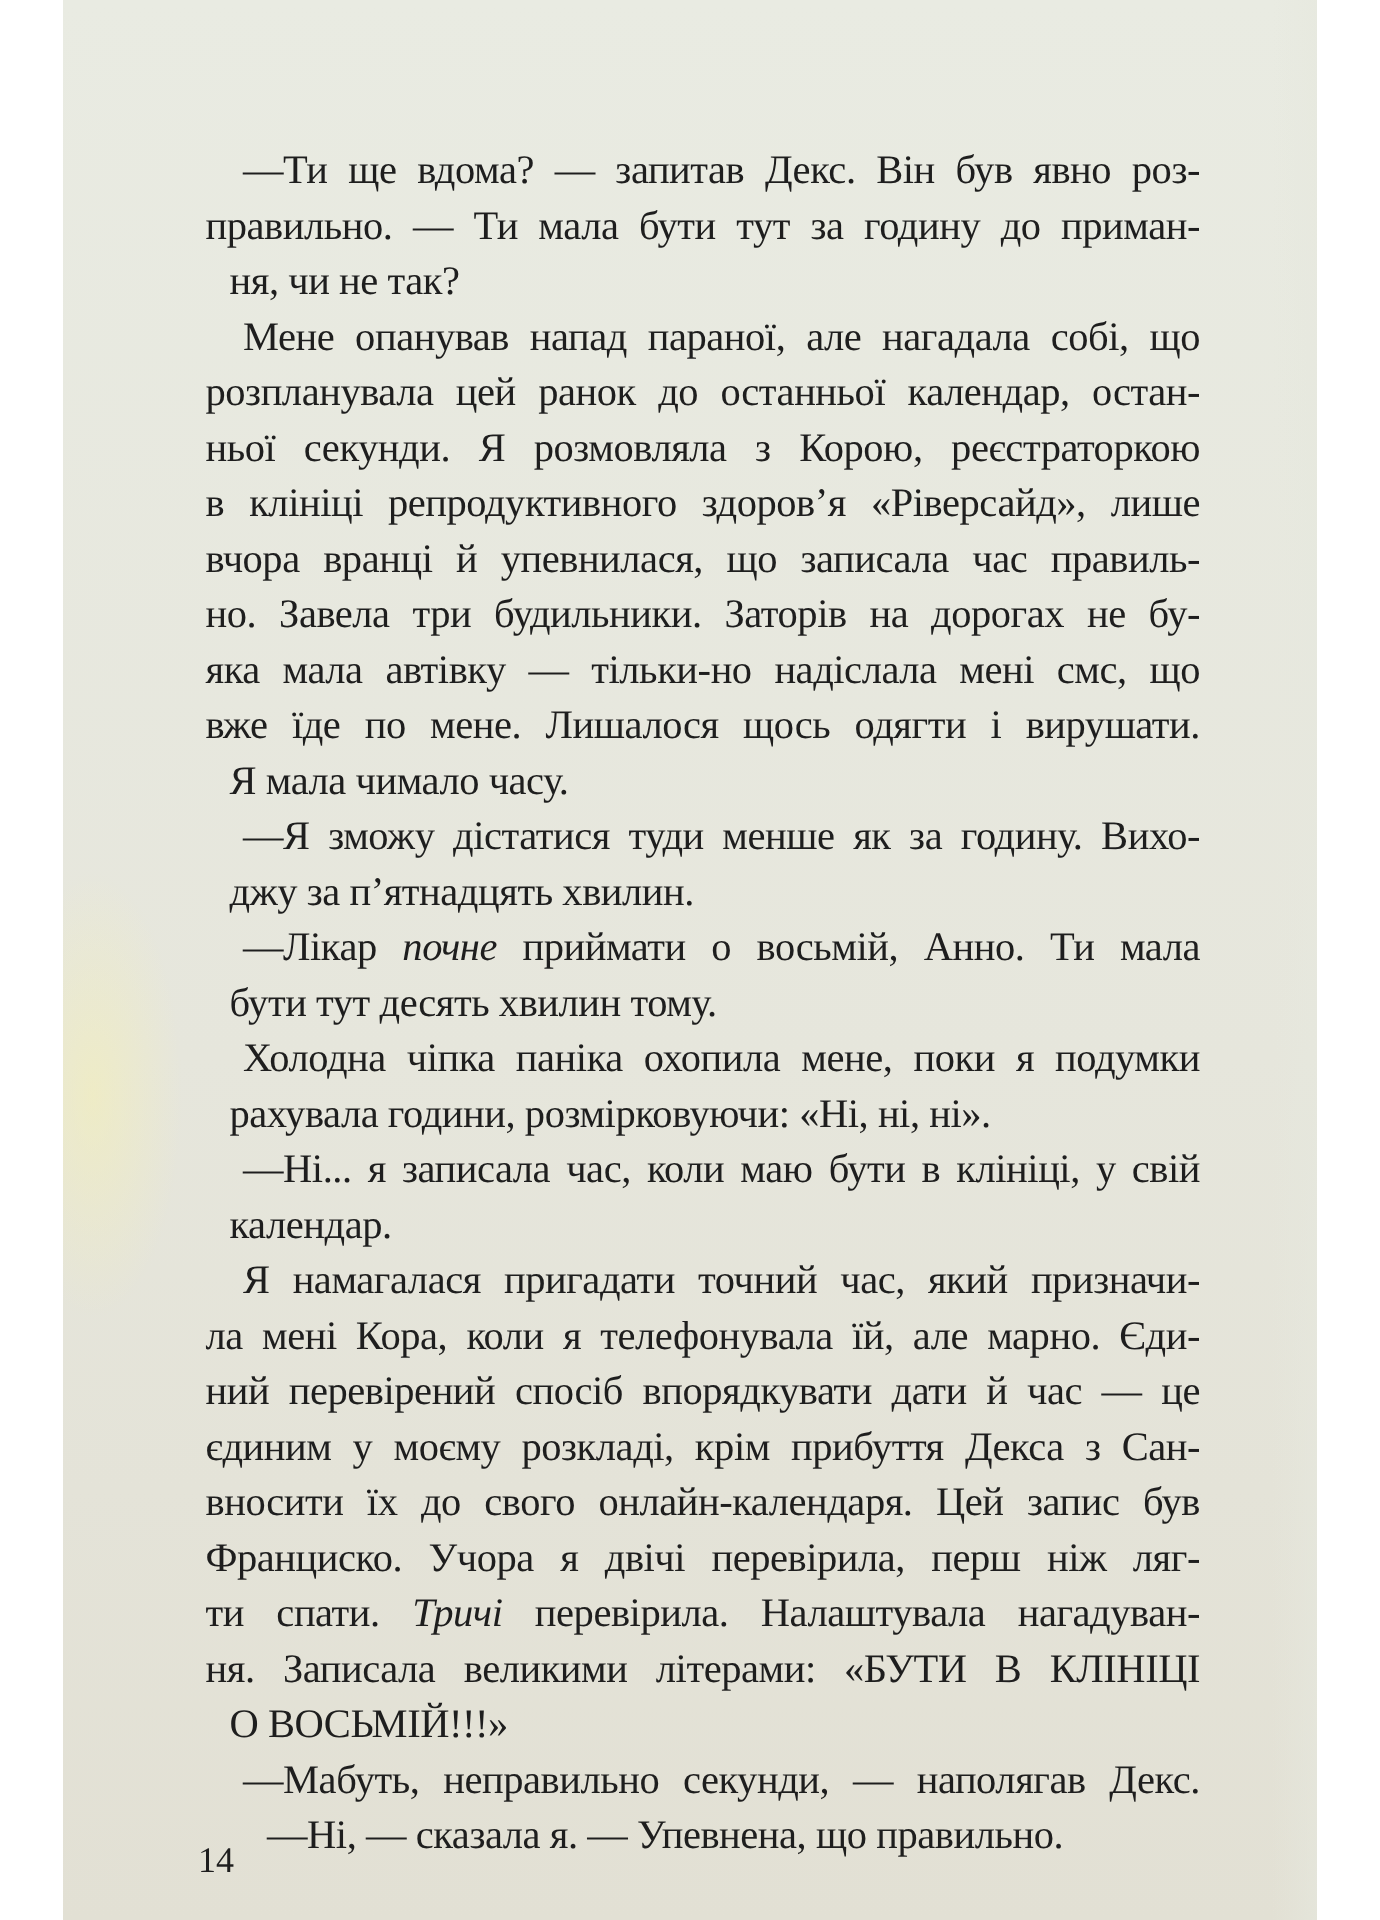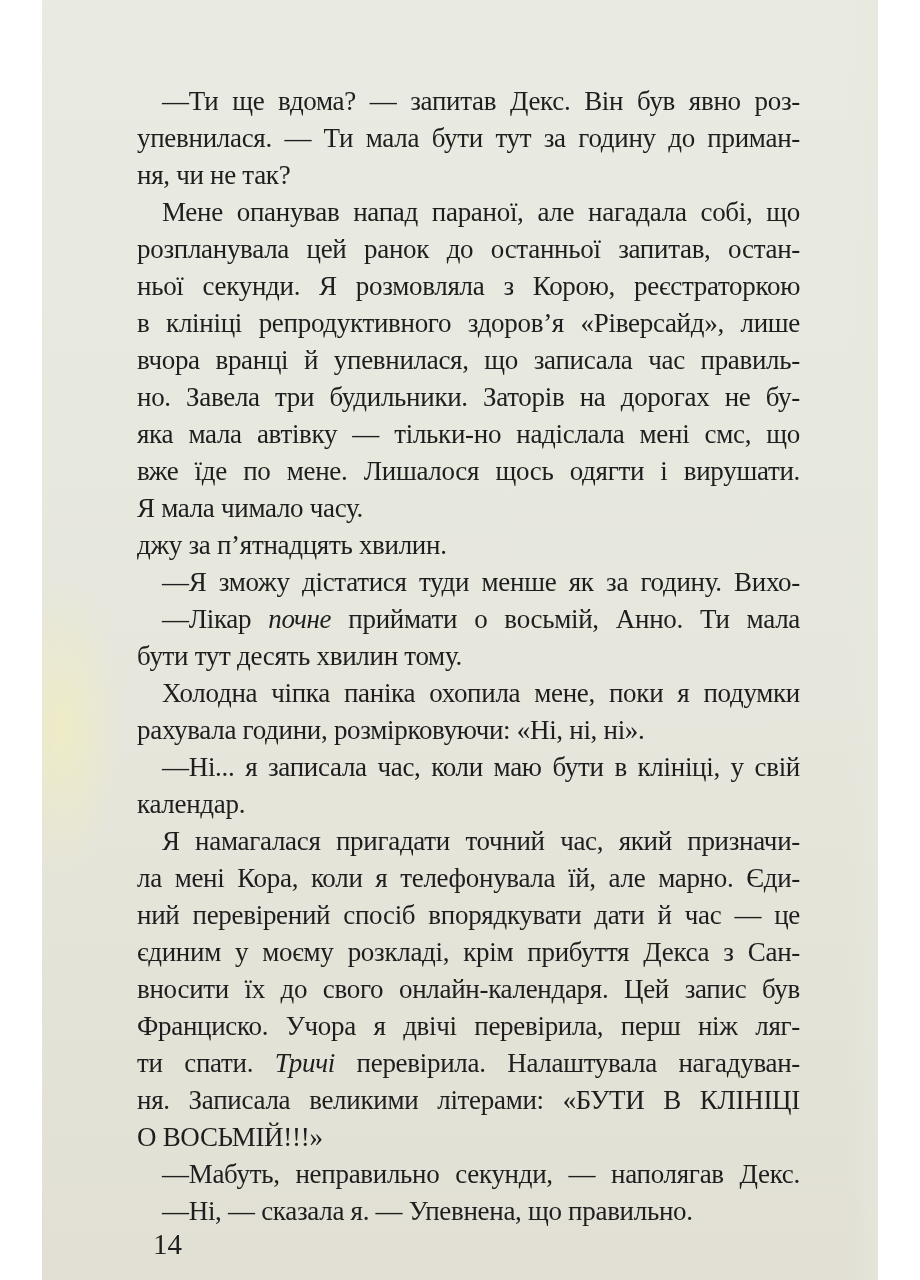--- a/index.html
+++ b/index.html
@@ -38,71 +38,72 @@
       right: 0;
       top: 0;
       width: 30px;
       height: 100%;
       background: linear-gradient(90deg, rgba(0,0,0,0) 0%, rgba(230,232,222,0.6) 100%);
       pointer-events: none;
     }
     .text-block {
       position: absolute;
       left: 95px;
-      top: 83px;
+      top: 95px;
       width: 663px;
       font-family: "Liberation Serif", "DejaVu Serif", serif;
       font-size: 27px;
       line-height: 37px;
       color: #1e1e1e;
       text-align: justify;
       letter-spacing: -0.3px;
     }
     .line {
       display: block;
       height: 37px;
       white-space: nowrap;
       text-align-last: justify;
       text-align: justify;
     }
     .line.last {
       text-align-last: left;
+      margin-left: 16px;
     }
     .line.indent {
       padding-left: 25px;
     }
     .page-number {
       position: absolute;
-      left: 111px;
+      left: 90px;
       top: 1228px;
       font-family: "Liberation Serif", "DejaVu Serif", serif;
-      font-size: 29px;
+      font-size: 24px;
       color: #1e1e1e;
     }
     em { font-style: italic; }
   </style>
 </head>
 <body>
 
 <div class="page">
   <div class="text-block">
     <span class="line indent">—Ти ще вдома? — запитав Декс. Він був явно роз-</span>
-    <span class="line">упевнилася. — Ти мала бути тут за годину до приман-</span>
+    <span class="line">правильно. — Ти мала бути тут за годину до приман-</span>
     <span class="line last">ня, чи не так?</span>
     <span class="line indent">Мене опанував напад параної, але нагадала собі, що</span>
-    <span class="line">розпланувала цей ранок до останньої запитав, остан-</span>
+    <span class="line">розпланувала цей ранок до останньої календар, остан-</span>
     <span class="line">ньої секунди. Я розмовляла з Корою, реєстраторкою</span>
     <span class="line">в клініці репродуктивного здоров’я «Ріверсайд», лише</span>
     <span class="line">вчора вранці й упевнилася, що записала час правиль-</span>
     <span class="line">но. Завела три будильники. Заторів на дорогах не бу-</span>
     <span class="line">яка мала автівку — тільки-но надіслала мені смс, що</span>
     <span class="line">вже їде по мене. Лишалося щось одягти і вирушати.</span>
     <span class="line last">Я мала чимало часу.</span>
+    <span class="line indent">—Я зможу дістатися туди менше як за годину. Вихо-</span>
     <span class="line last">джу за п’ятнадцять хвилин.</span>
-    <span class="line indent">—Я зможу дістатися туди менше як за годину. Вихо-</span>
     <span class="line indent"><span>—Лікар </span><em>почне</em><span> приймати о восьмій, Анно. Ти мала</span></span>
     <span class="line last">бути тут десять хвилин тому.</span>
     <span class="line indent">Холодна чіпка паніка охопила мене, поки я подумки</span>
     <span class="line last">рахувала години, розмірковуючи: «Ні, ні, ні».</span>
     <span class="line indent">—Ні... я записала час, коли маю бути в клініці, у свій</span>
     <span class="line last">календар.</span>
     <span class="line indent">Я намагалася пригадати точний час, який призначи-</span>
     <span class="line">ла мені Кора, коли я телефонувала їй, але марно. Єди-</span>
     <span class="line">ний перевірений спосіб впорядкувати дати й час — це</span>
     <span class="line">єдиним у моєму розкладі, крім прибуття Декса з Сан-</span>

